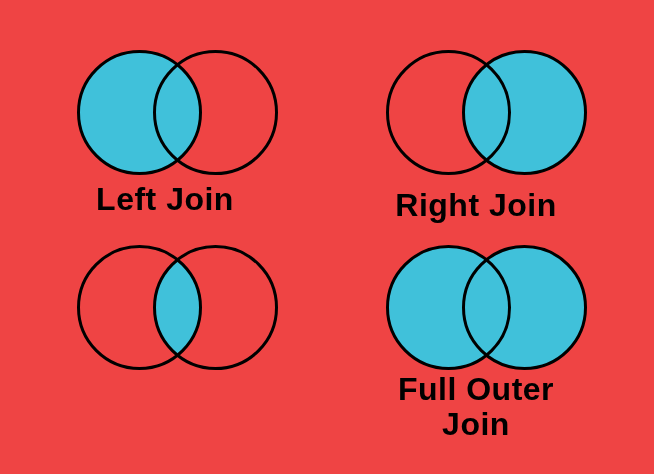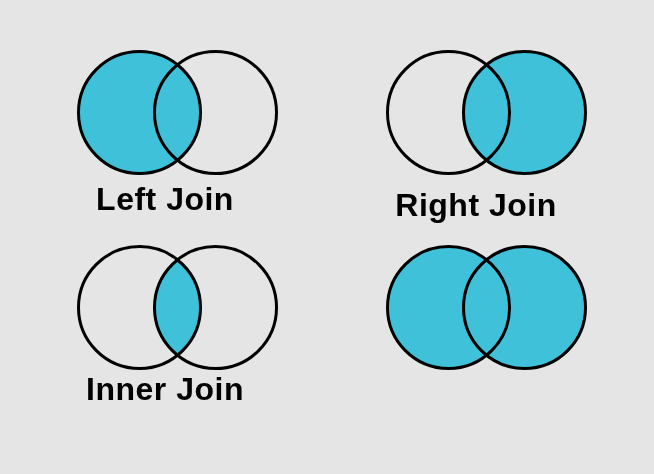--- a/index.html
+++ b/index.html
@@ -5,21 +5,21 @@
   html, body {
     margin: 0;
     padding: 0;
     background: #ffffff;
     font-family: "Liberation Sans", sans-serif;
   }
   #canvas {
     position: relative;
     width: 654px;
     height: 474px;
-    background: #e5e5e5;
+    background: #ef4444;
     overflow: hidden;
     text-decoration: underline;
   }
   .venn-block {
     position: absolute;
   }
   .venn-block svg {
     display: block;
   }
   .join-label {
@@ -62,24 +62,25 @@
         <defs>
           <clipPath id="lens-2">
             <circle cx="63.5" cy="62.5" r="61"></circle>
           </clipPath>
         </defs>
         <circle cx="139.5" cy="62.5" r="61" fill="#40C1DA" clip-path="url(#lens-2)"></circle>
         <circle cx="63.5" cy="62.5" r="61" fill="none" stroke="#000000" stroke-width="3"></circle>
         <circle cx="139.5" cy="62.5" r="61" fill="none" stroke="#000000" stroke-width="3"></circle>
       </svg>
   </div>
-  <div class="join-label" style="left:45px; top:372px;">Inner Join</div>
 
   <div class="venn-block" style="left:385px; top:245px;">
     <svg class="venn" width="203" height="125" viewBox="0 0 203 125">
         <circle cx="63.5" cy="62.5" r="61" fill="#40C1DA"></circle>
         <circle cx="139.5" cy="62.5" r="61" fill="#40C1DA"></circle>
         <circle cx="63.5" cy="62.5" r="61" fill="none" stroke="#000000" stroke-width="3"></circle>
         <circle cx="139.5" cy="62.5" r="61" fill="none" stroke="#000000" stroke-width="3"></circle>
       </svg>
   </div>
+  <div class="join-label" style="left:356px; top:372px;">Full Outer
+Join</div>
 
 </div>
 
 </body></html>

